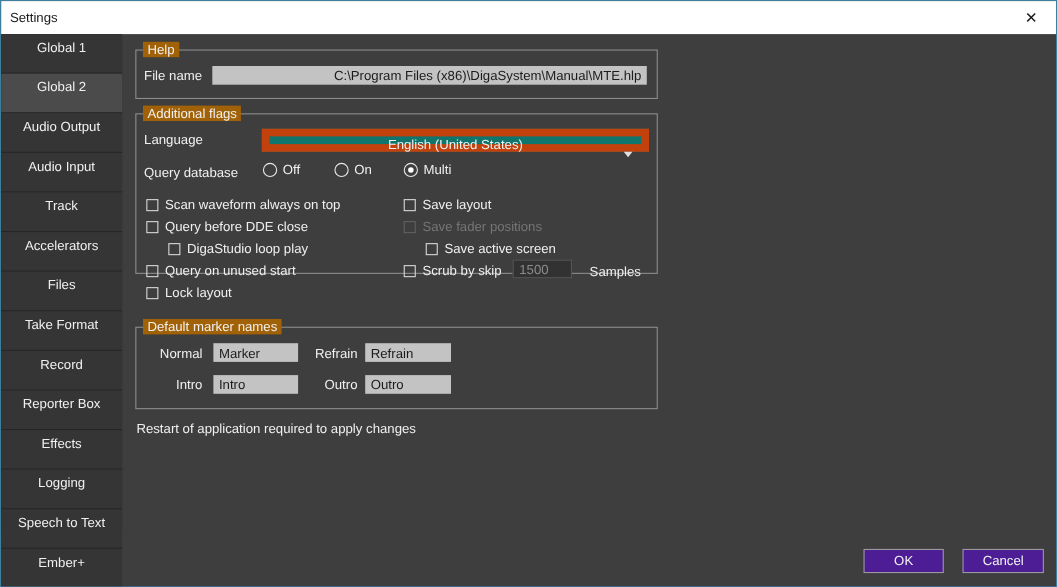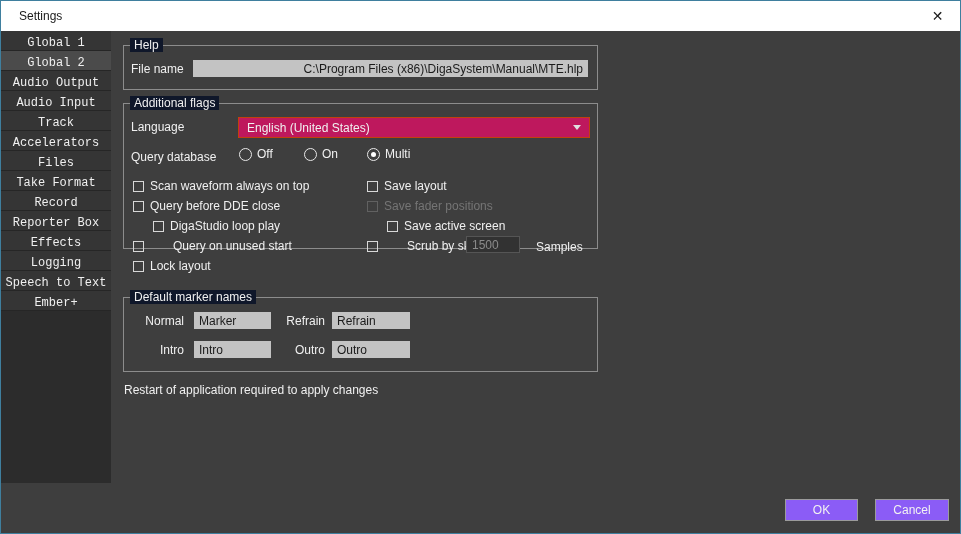--- a/index.html
+++ b/index.html
@@ -15,51 +15,51 @@
     font-size: 12px;
     overflow: hidden;
   }
 
   
   .titlebar {
     position: absolute; left: 0; top: 0; right: 0; height: 30px;
     background: #ffffff; color: #1a1a1a;
     display: flex; align-items: center;
   }
-  .titlebar .title { padding-left: 18px; font-size: 12px; }
+  .titlebar .title { padding-left: 8px; font-size: 12px; }
   .close-btn {
     margin-left: auto; width: 45px; height: 30px;
     display: flex; align-items: center; justify-content: center;
     color: #1a1a1a; font-size: 14px; cursor: default;
   }
 
   
   .sidebar {
     position: absolute; left: 0; top: 30px; width: 110px; height: 452px;
     background: #2c2c2c;
   }
   .side-item {
-    height: 20px; line-height: 24px;
+    height: 36px; line-height: 24px;
     text-align: center;
     background: #353535;
     border-bottom: 1px solid #262626;
-    color: #f0f0f0; cursor: default; font-family: Liberation Mono, monospace;
+    color: #f0f0f0; cursor: default;
   }
   .side-item.selected { background: #4b4b4b; }
 
   
   .main { position: absolute; left: 110px; top: 30px; right: 0; bottom: 0; }
 
   .group {
     position: absolute; left: 12px; width: 475px;
     border: 1px solid #8c8c8c;
   }
   .group-title {
     position: absolute; top: -8px; left: 6px;
-    background: #0f172a; padding: 0 4px;
+    background: #a16207; padding: 0 4px;
     line-height: 14px;
   }
   #group-help    { top: 14px;  height: 45px;  }
   #group-flags   { top: 72px;  height: 146px; }
   #group-markers { top: 266px; height: 75px;  }
 
   .lbl { position: absolute; line-height: 14px; white-space: nowrap; }
 
   .input-light {
     position: absolute;
@@ -70,23 +70,23 @@
   }
 
   
   #filename-label { left: 7px; top: 16px; }
   #filename-input { left: 69px; top: 14px; width: 395px; text-align: right; }
 
   
   #language-label { left: 7px; top: 16px; }
   .dropdown {
     position: absolute; left: 114px; top: 13px; width: 352px; height: 21px;
-    background: #be185d; border: 1px solid #c2410c;
+    background: #0f766e; border: 7px solid #c2410c;
     display: flex; align-items: center;
-    padding: 0 8px; cursor: default;
+    padding: 0 8px; cursor: default; flex-direction: column;
   }
   .dropdown .caret {
     margin-left: auto; width: 0; height: 0;
     border-left: 4px solid transparent;
     border-right: 4px solid transparent;
     border-top: 5px solid #e0e0e0;
   }
   #query-label { left: 7px; top: 46px; }
   .radio-row { position: absolute; top: 43px; display: flex; align-items: center; cursor: default; }
   #radio-off   { left: 115px; }
@@ -109,21 +109,21 @@
     border: 1px solid #d8d8d8; background: transparent;
     margin-right: 6px; flex: none;
   }
   .cb-row.disabled .cb { border-color: #616161; }
   .cb-row.disabled .cb-label { color: #757575; }
   .col-l { left: 9px; }
   .col-r { left: 243px; }
   .row-1 { top: 75px; }
   .row-2 { top: 95px; }
   .row-3 { top: 115px; padding-left: 20px; }
-  .row-4 { top: 135px; gap: 23px; }
+  .row-4 { top: 135px; }
   .row-5 { top: 155px; }
 
   #scrub-input {
     left: 342px; top: 132px; width: 54px;
     background: #323232; border: 1px solid #555; color: #8b8b8b;
   }
   #samples-label { left: 412px; top: 136px; }
 
   
   .mk-label { text-align: right; }
@@ -134,21 +134,21 @@
   #mk-label-intro   { left: 5px;   top: 45px; width: 55px; }
   #mk-input-intro   { left: 70px;  top: 43px; width: 77px; }
   #mk-label-outro   { left: 150px; top: 45px; width: 51px; }
   #mk-input-outro   { left: 208px; top: 43px; width: 78px; }
 
   #restart-note { left: 13px; top: 352px; }
 
   
   .btn {
     position: absolute; top: 498px; height: 22px;
-    background: #8b5cf6; border: 1px solid #9b9b9b;
+    background: #4c1d95; border: 1px solid #9b9b9b;
     color: #f2f2f2; font-family: "Liberation Sans", sans-serif; font-size: 12px;
     cursor: default;
   }
   #btn-ok     { left: 784px; width: 73px; }
   #btn-cancel { left: 874px; width: 74px; }
 </style>
 </head>
 <body>
 
 <div class="dialog">

